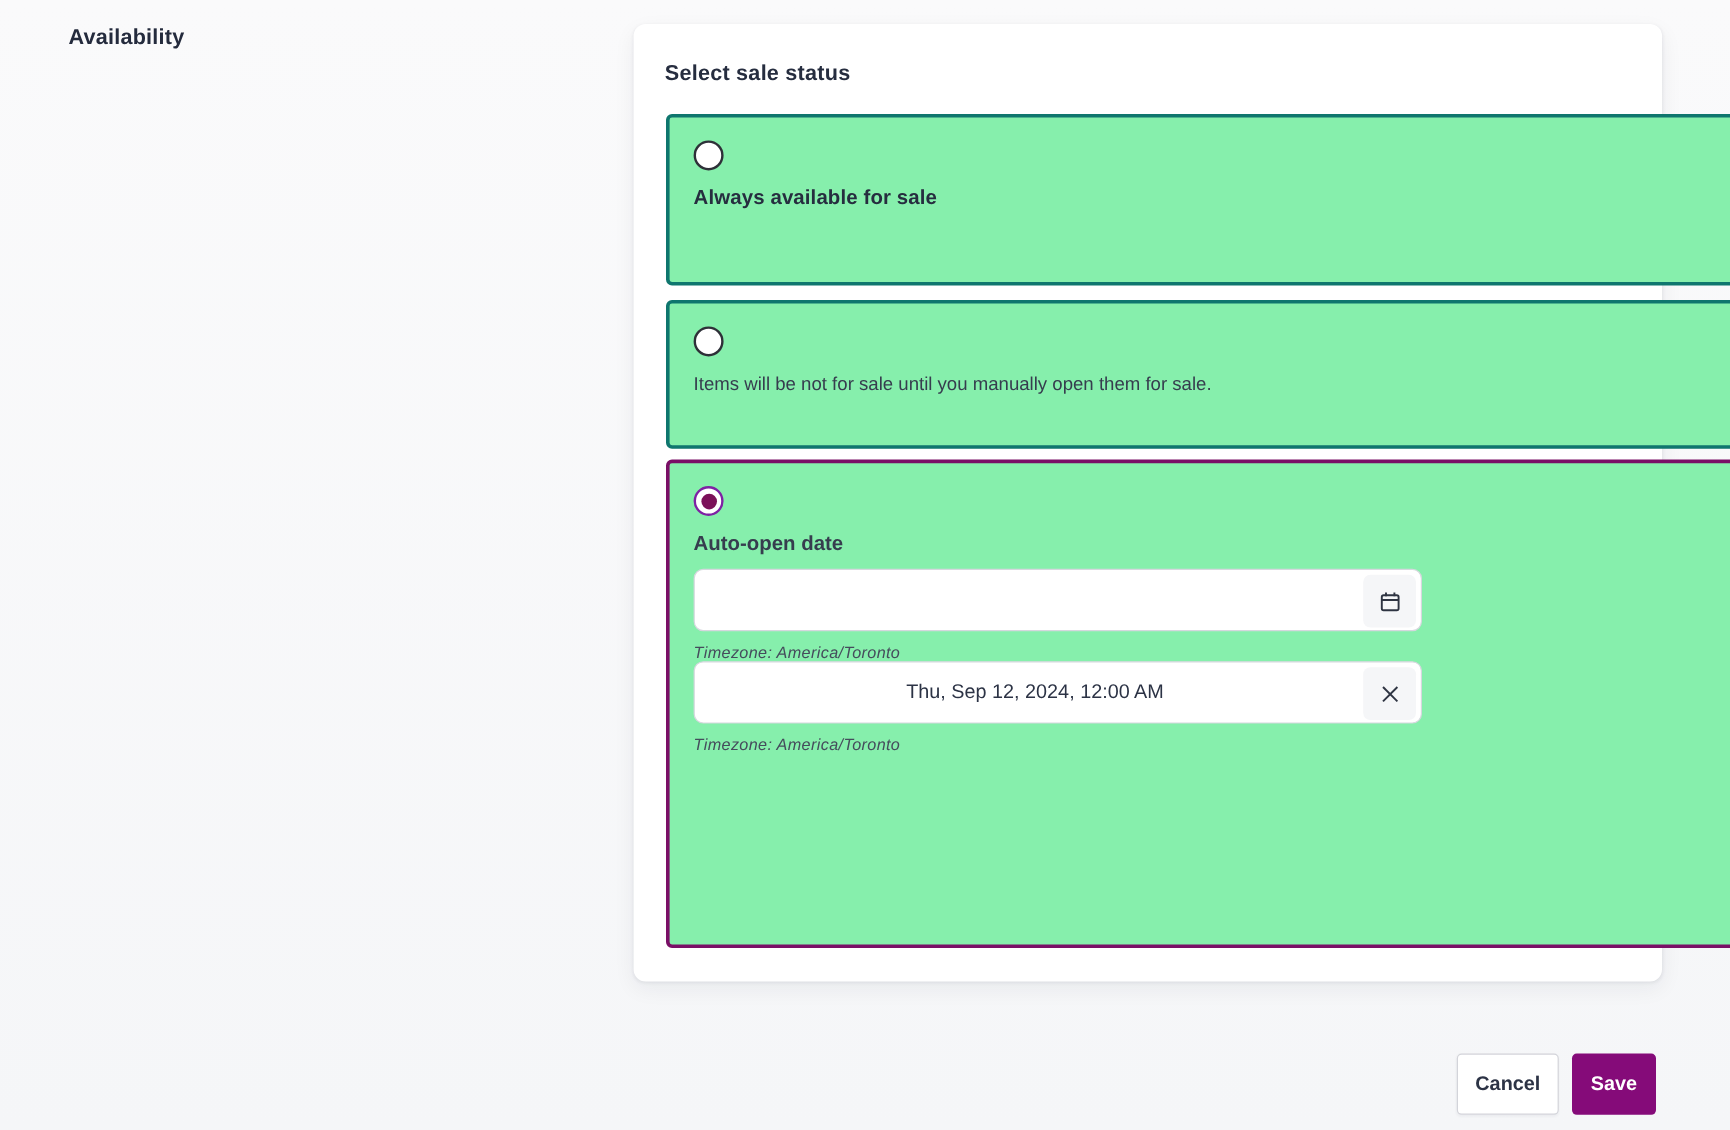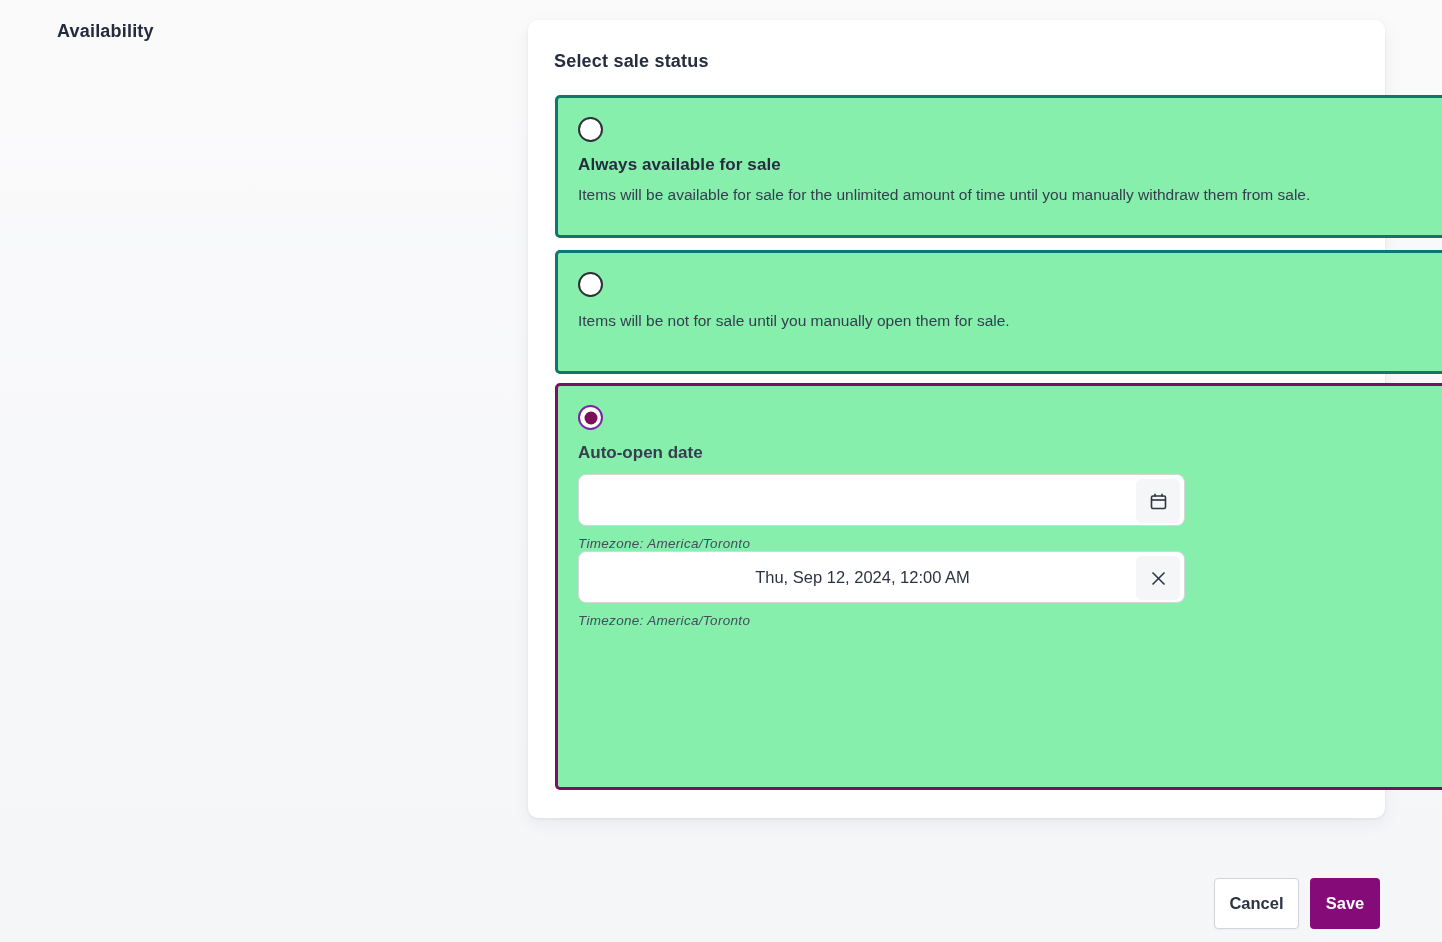--- a/index.html
+++ b/index.html
@@ -90,21 +90,20 @@
 
   <div class="section-title">Availability</div>
 
   <div class="panel">
 
     <div class="panel-title">Select sale status</div>
 
     <div class="option-card card-1">
       <span class="radio"><span class="radio-dot"></span></span>
       <div class="option-title">Always available for sale</div>
-      <div class="option-desc">Items will be available for sale for the unlimited amount of time until you manually withdraw them from sale.</div>
     </div>
 
     <div class="option-card card-2">
       <span class="radio"><span class="radio-dot"></span></span>
       <div class="option-desc">Items will be not for sale until you manually open them for sale.</div>
     </div>
 
     <div class="option-card card-3 selected">
       <span class="radio checked">
           <span class="radio-dot"></span>

